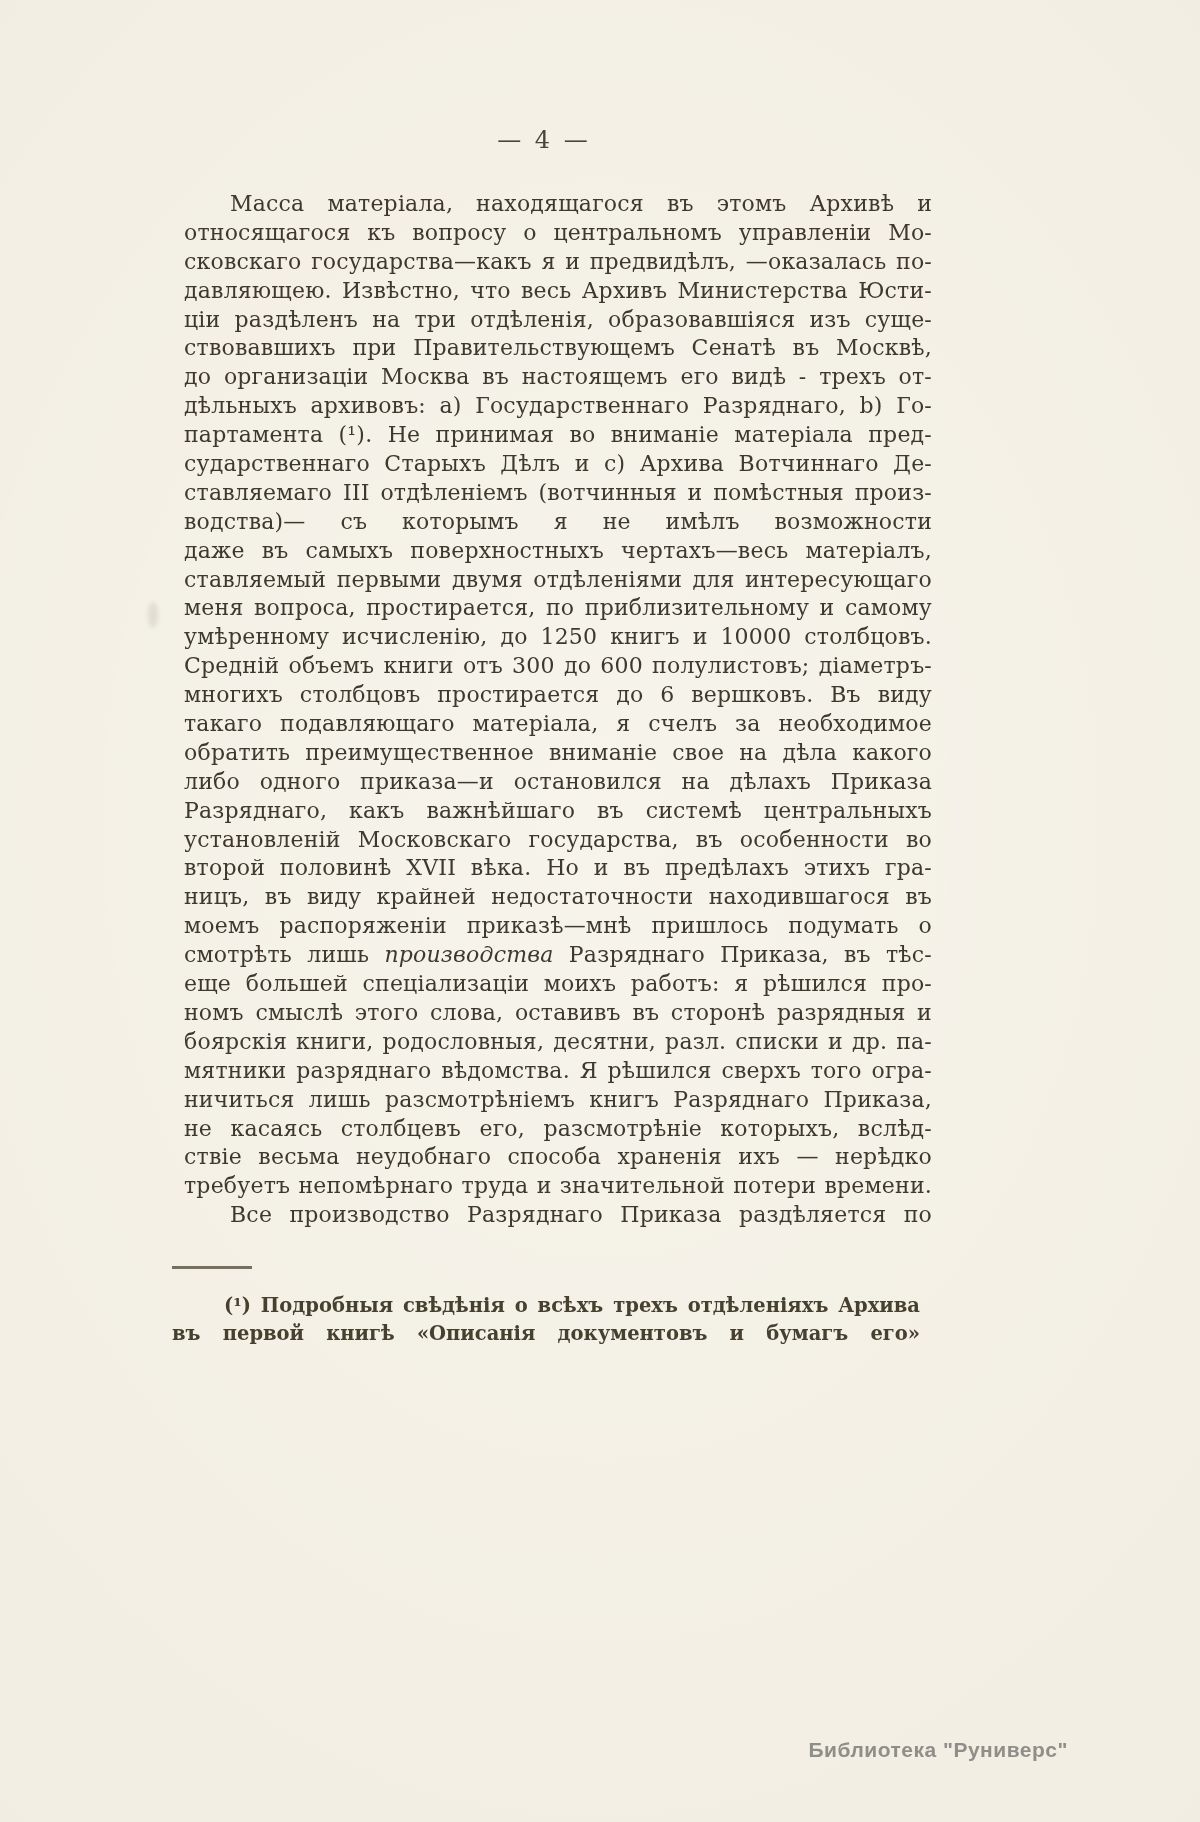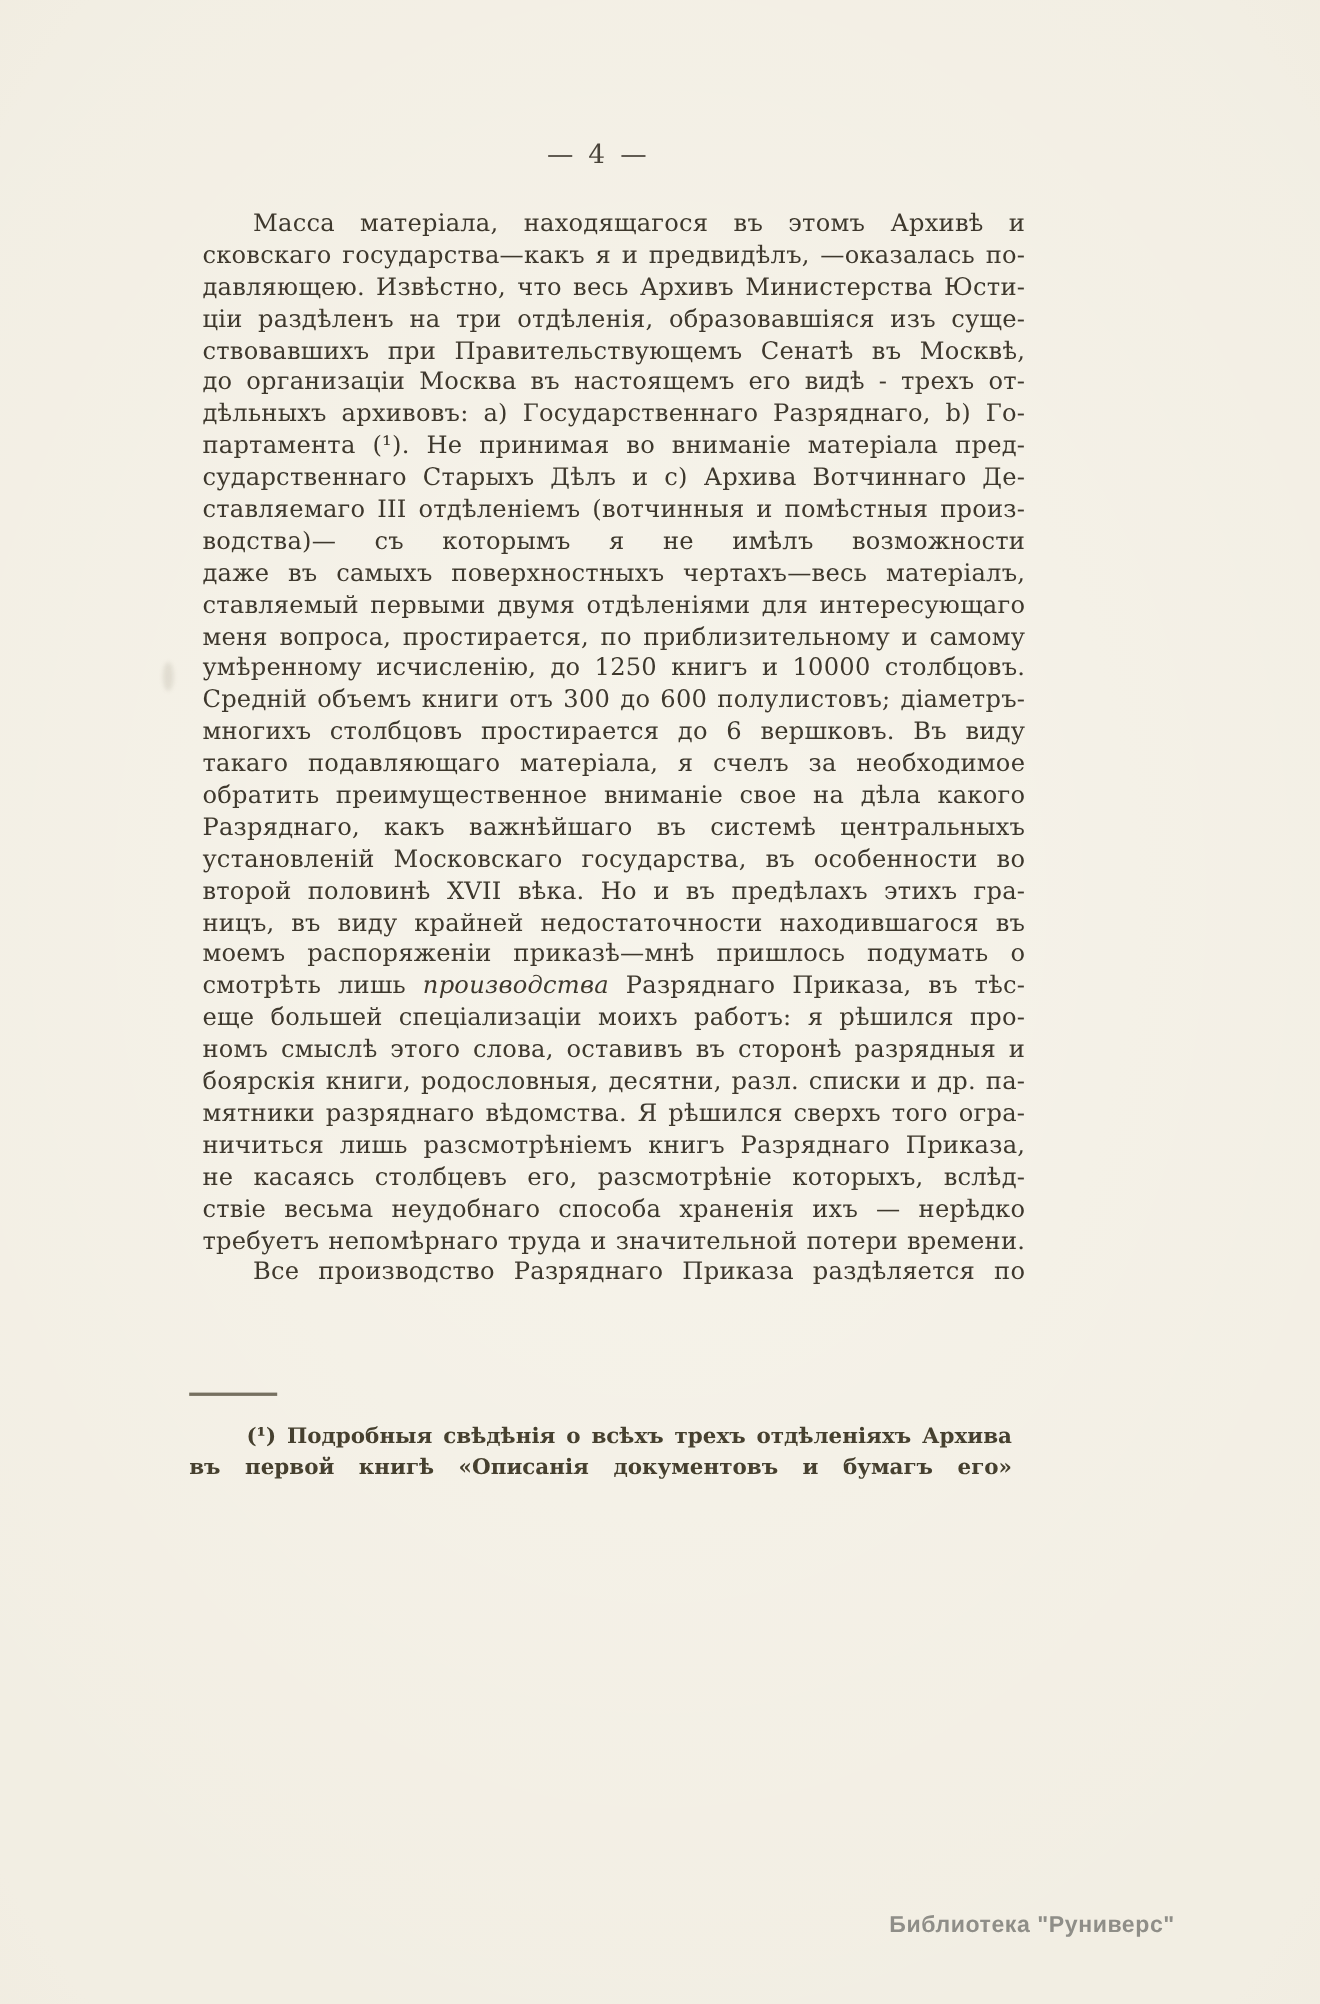--- a/index.html
+++ b/index.html
@@ -87,38 +87,40 @@
   }
 </style>
 </head>
 <body>
 
 <div class="page">
   <div class="page-number">— 4 —</div>
   <div class="blemish"></div>
   <div class="body-text">
       <div class="line indent"><span>Масса матеріала, находящагося въ этомъ Архивѣ и</span></div>
+      <div class="line"><span>относящагося къ вопросу о центральномъ управленіи Мо-</span></div>
       <div class="line"><span>сковскаго государства—какъ я и предвидѣлъ, —оказалась по-</span></div>
       <div class="line"><span>давляющею. Извѣстно, что весь Архивъ Министерства Юсти-</span></div>
       <div class="line"><span>ціи раздѣленъ на три отдѣленія, образовавшіяся изъ суще-</span></div>
       <div class="line"><span>ствовавшихъ при Правительствующемъ Сенатѣ въ Москвѣ,</span></div>
       <div class="line"><span>до организаціи Москва въ настоящемъ его видѣ - трехъ от-</span></div>
       <div class="line"><span>дѣльныхъ архивовъ: а) Государственнаго Разряднаго, b) Го-</span></div>
       <div class="line"><span>партамента (¹). Не принимая во вниманіе матеріала пред-</span></div>
       <div class="line"><span>сударственнаго Старыхъ Дѣлъ и c) Архива Вотчиннаго Де-</span></div>
       <div class="line"><span>ставляемаго III отдѣленіемъ (вотчинныя и помѣстныя произ-</span></div>
       <div class="line"><span>водства)— съ которымъ я не имѣлъ возможности познакомиться</span></div>
       <div class="line"><span>даже въ самыхъ поверхностныхъ чертахъ—весь матеріалъ, пред-</span></div>
       <div class="line"><span>ставляемый первыми двумя отдѣленіями для интересующаго</span></div>
       <div class="line"><span>меня вопроса, простирается, по приблизительному и самому</span></div>
       <div class="line"><span>умѣренному исчисленію, до 1250 книгъ и 10000 столбцовъ.</span></div>
       <div class="line"><span>Средній объемъ книги отъ 300 до 600 полулистовъ; діаметръ-же</span></div>
       <div class="line"><span>многихъ столбцовъ простирается до 6 вершковъ. Въ виду</span></div>
       <div class="line"><span>такаго подавляющаго матеріала, я счелъ за необходимое</span></div>
       <div class="line"><span>обратить преимущественное вниманіе свое на дѣла какого</span></div>
+      <div class="line"><span>либо одного приказа—и остановился на дѣлахъ Приказа</span></div>
       <div class="line"><span>Разряднаго, какъ важнѣйшаго въ системѣ центральныхъ</span></div>
       <div class="line"><span>установленій Московскаго государства, въ особенности во</span></div>
       <div class="line"><span>второй половинѣ XVII вѣка. Но и въ предѣлахъ этихъ гра-</span></div>
       <div class="line"><span>ницъ, въ виду крайней недостаточности находившагося въ</span></div>
       <div class="line"><span>моемъ распоряженіи приказѣ—мнѣ пришлось подумать о</span></div>
       <div class="line"><span>смотрѣть лишь </span><span class="italic">производства</span><span> Разряднаго Приказа, въ тѣс-</span></div>
       <div class="line"><span>еще большей спеціализаціи моихъ работъ: я рѣшился про-</span></div>
       <div class="line"><span>номъ смыслѣ этого слова, оставивъ въ сторонѣ разрядныя и</span></div>
       <div class="line"><span>боярскія книги, родословныя, десятни, разл. списки и др. па-</span></div>
       <div class="line"><span>мятники разряднаго вѣдомства. Я рѣшился сверхъ того огра-</span></div>

